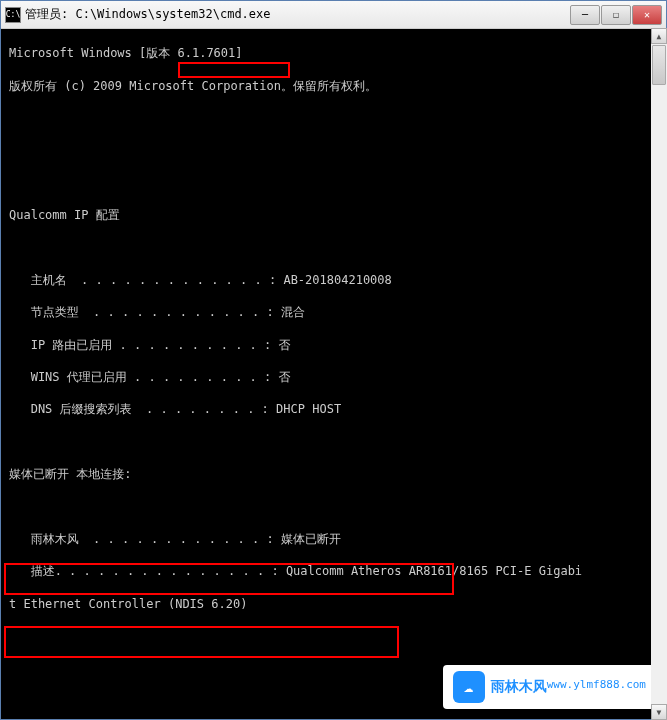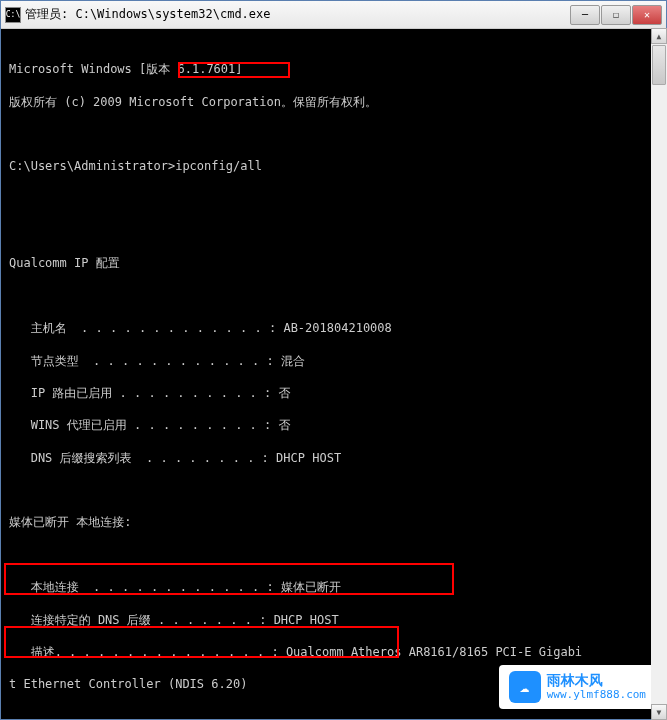--- a/index.html
+++ b/index.html
@@ -59,21 +59,21 @@
       cursor: pointer;
     }
     .titlebar-btn.close {
       background: linear-gradient(to bottom, #e88080, #c84040);
       color: #fff;
     }
     .console {
       flex: 1;
       background: #000;
       color: #ccc;
-      padding: 16px 8px;
+      padding: 0 8px;
       overflow: hidden;
       line-height: 1.35;
       white-space: pre;
       position: relative;
     }
     .line { white-space: pre; }
     .highlight-box {
       position: absolute;
       border: 2px solid #ff0000;
       pointer-events: none;
@@ -100,21 +100,21 @@
       border-radius: 6px;
       display: flex;
       align-items: center;
       justify-content: center;
       color: #fff;
       font-size: 16px;
       font-weight: bold;
     }
     .watermark-text {
       display: flex;
-      flex-direction: column;
+      flex-direction: row;
       line-height: 1.1;
     }
     .watermark-title { color: #1e90ff; font-size: 14px; font-weight: bold; }
     .watermark-url { color: #1e90ff; font-size: 11px; }
     .scrollbar {
       position: absolute;
       right: 0;
       top: 28px;
       bottom: 0;
       width: 16px;
@@ -151,35 +151,33 @@
     <div class="titlebar-buttons">
       <div class="titlebar-btn">─</div>
       <div class="titlebar-btn">☐</div>
       <div class="titlebar-btn close">✕</div>
     </div>
   </div>
   <div class="console">
 <div class="line">Microsoft Windows [版本 6.1.7601]</div>
 <div class="line">版权所有 (c) 2009 Microsoft Corporation。保留所有权利。</div>
 <div class="line"> </div>
-<div class="line"><span>C:\Users\Administrator&gt;</span><span>ipconfig/all</span></div>
 <div class="line"> </div>
 <div class="line"> </div>
 <div class="line">Qualcomm IP 配置</div>
 <div class="line"> </div>
 <div class="line"><span>   主机名  . . . . . . . . . . . . . : </span><span>AB-201804210008</span></div>
 <div class="line"><span>   节点类型  . . . . . . . . . . . . : </span><span>混合</span></div>
 <div class="line"><span>   IP 路由已启用 . . . . . . . . . . : </span><span>否</span></div>
 <div class="line"><span>   WINS 代理已启用 . . . . . . . . . : </span><span>否</span></div>
 <div class="line"><span>   DNS 后缀搜索列表  . . . . . . . . : </span><span>DHCP HOST</span></div>
 <div class="line"> </div>
 <div class="line">媒体已断开 本地连接:</div>
 <div class="line"> </div>
-<div class="line"><span>   本地连接  . . . . . . . . . . . . : </span><span>媒体已断开</span></div>
-<div class="line"><span>   连接特定的 DNS 后缀 . . . . . . . : </span><span>DHCP HOST</span></div>
+<div class="line"><span>   雨林木风  . . . . . . . . . . . . : </span><span>媒体已断开</span></div>
 <div class="line"><span>   描述. . . . . . . . . . . . . . . : </span><span>Qualcomm Atheros AR8161/8165 PCI-E Gigabi</span></div>
 <div class="line">t Ethernet Controller (NDIS 6.20)</div>
 
 
 
 
 
 
 
 

